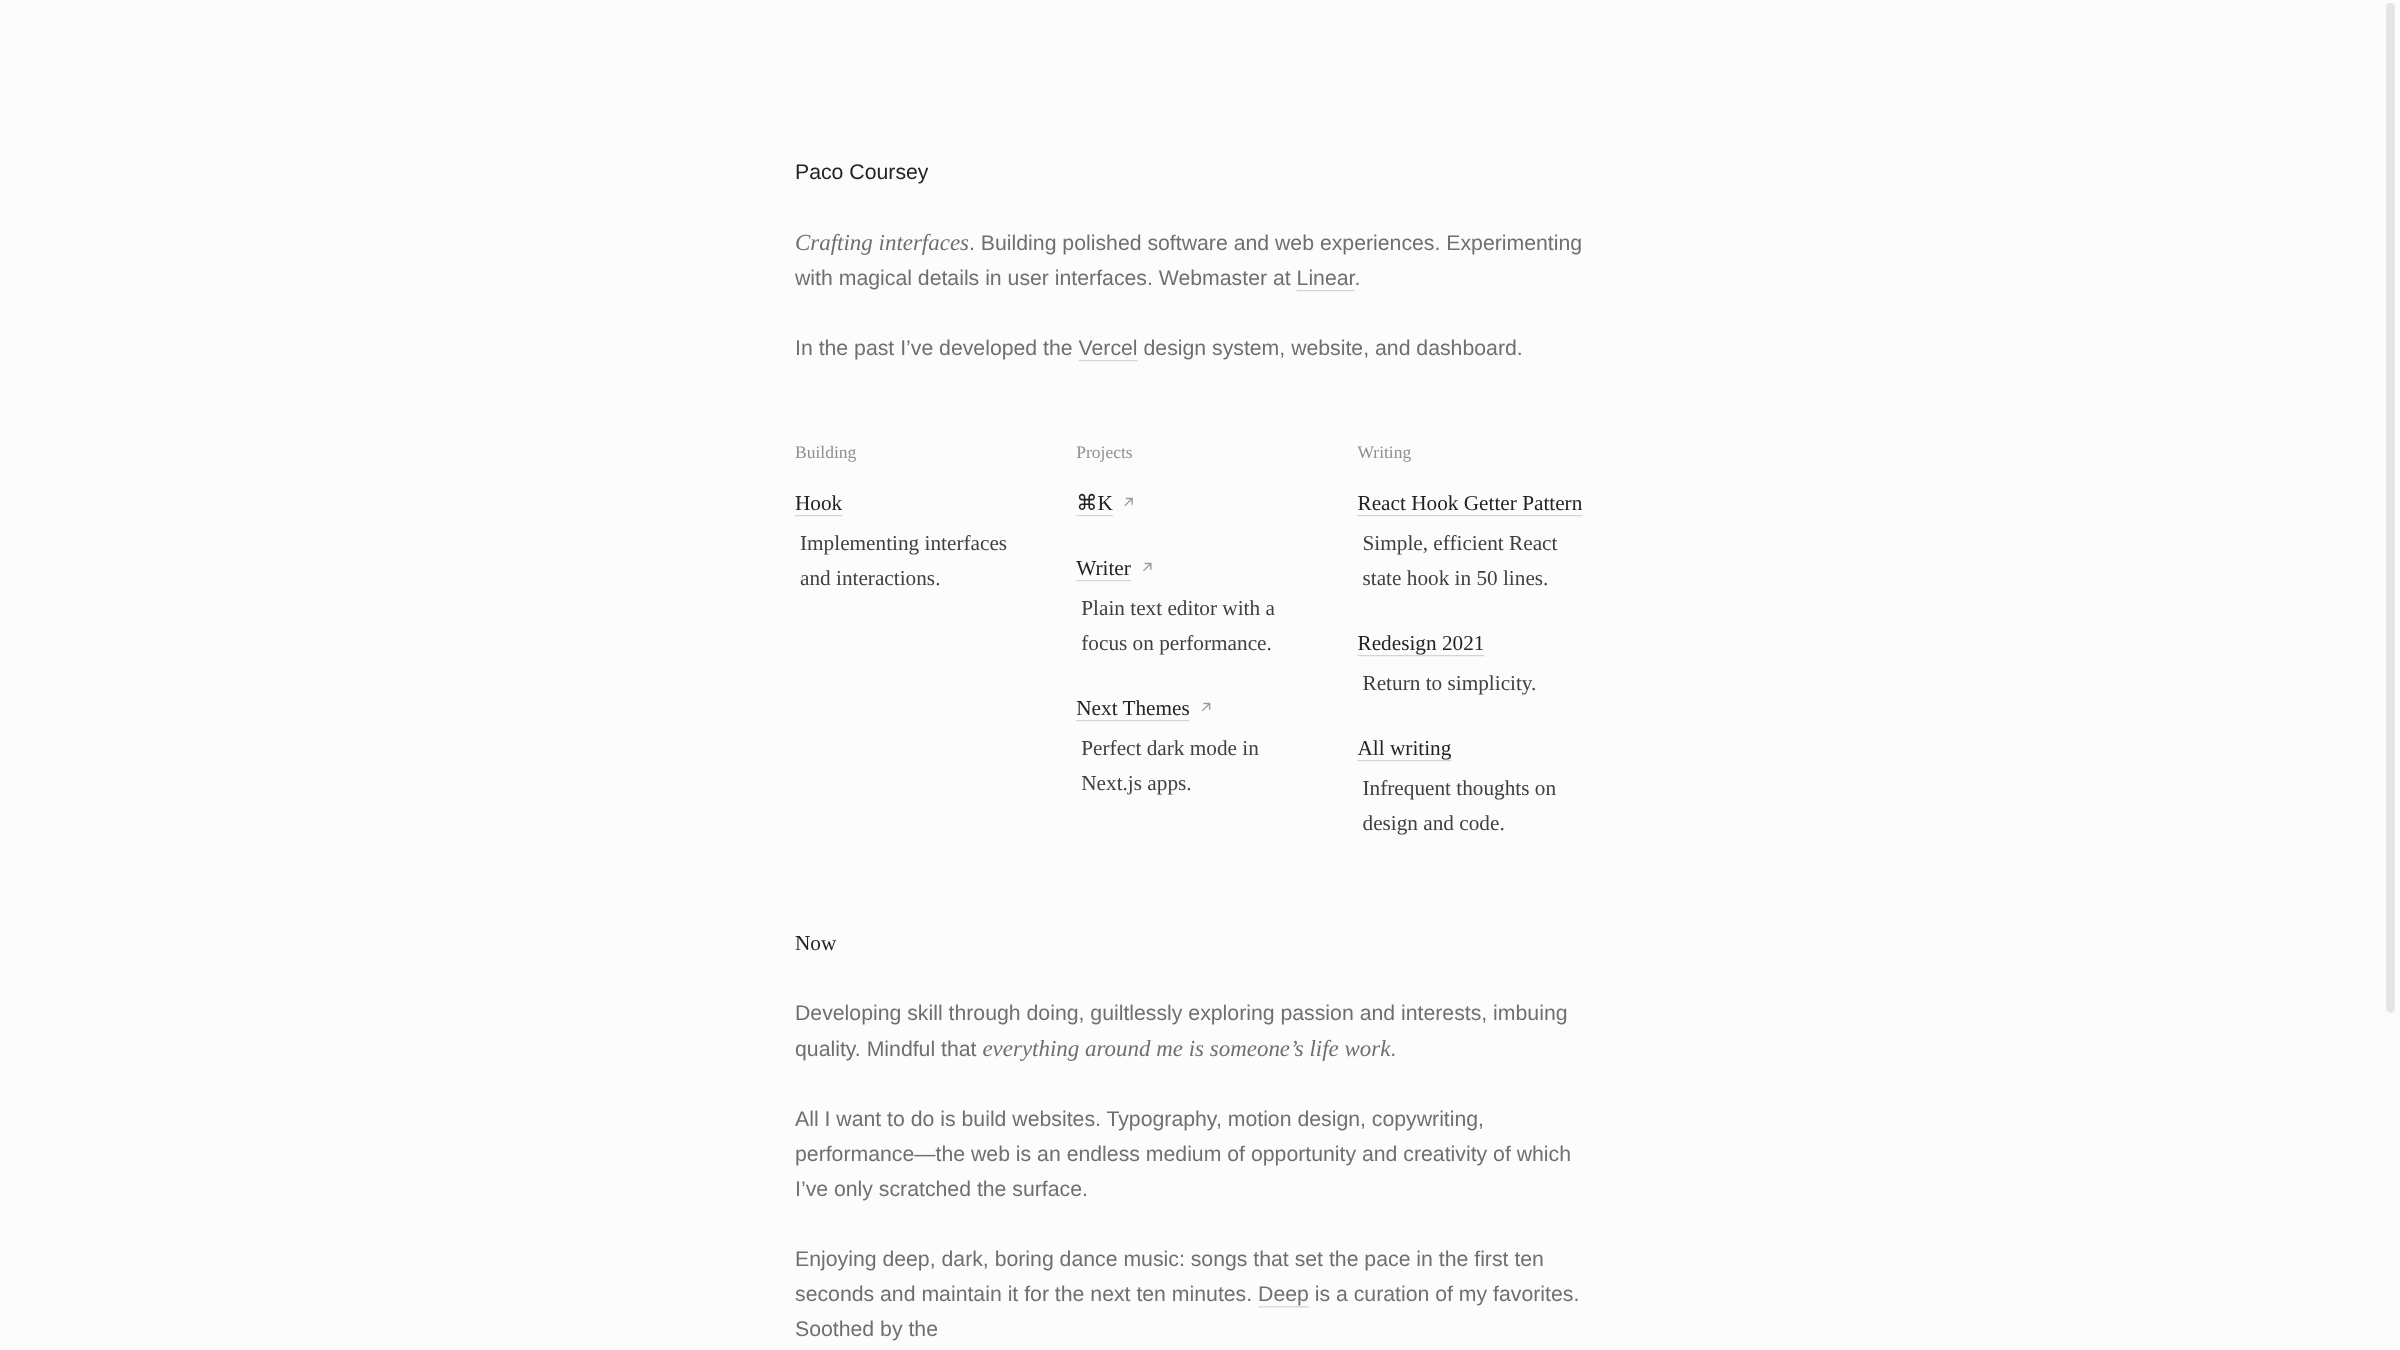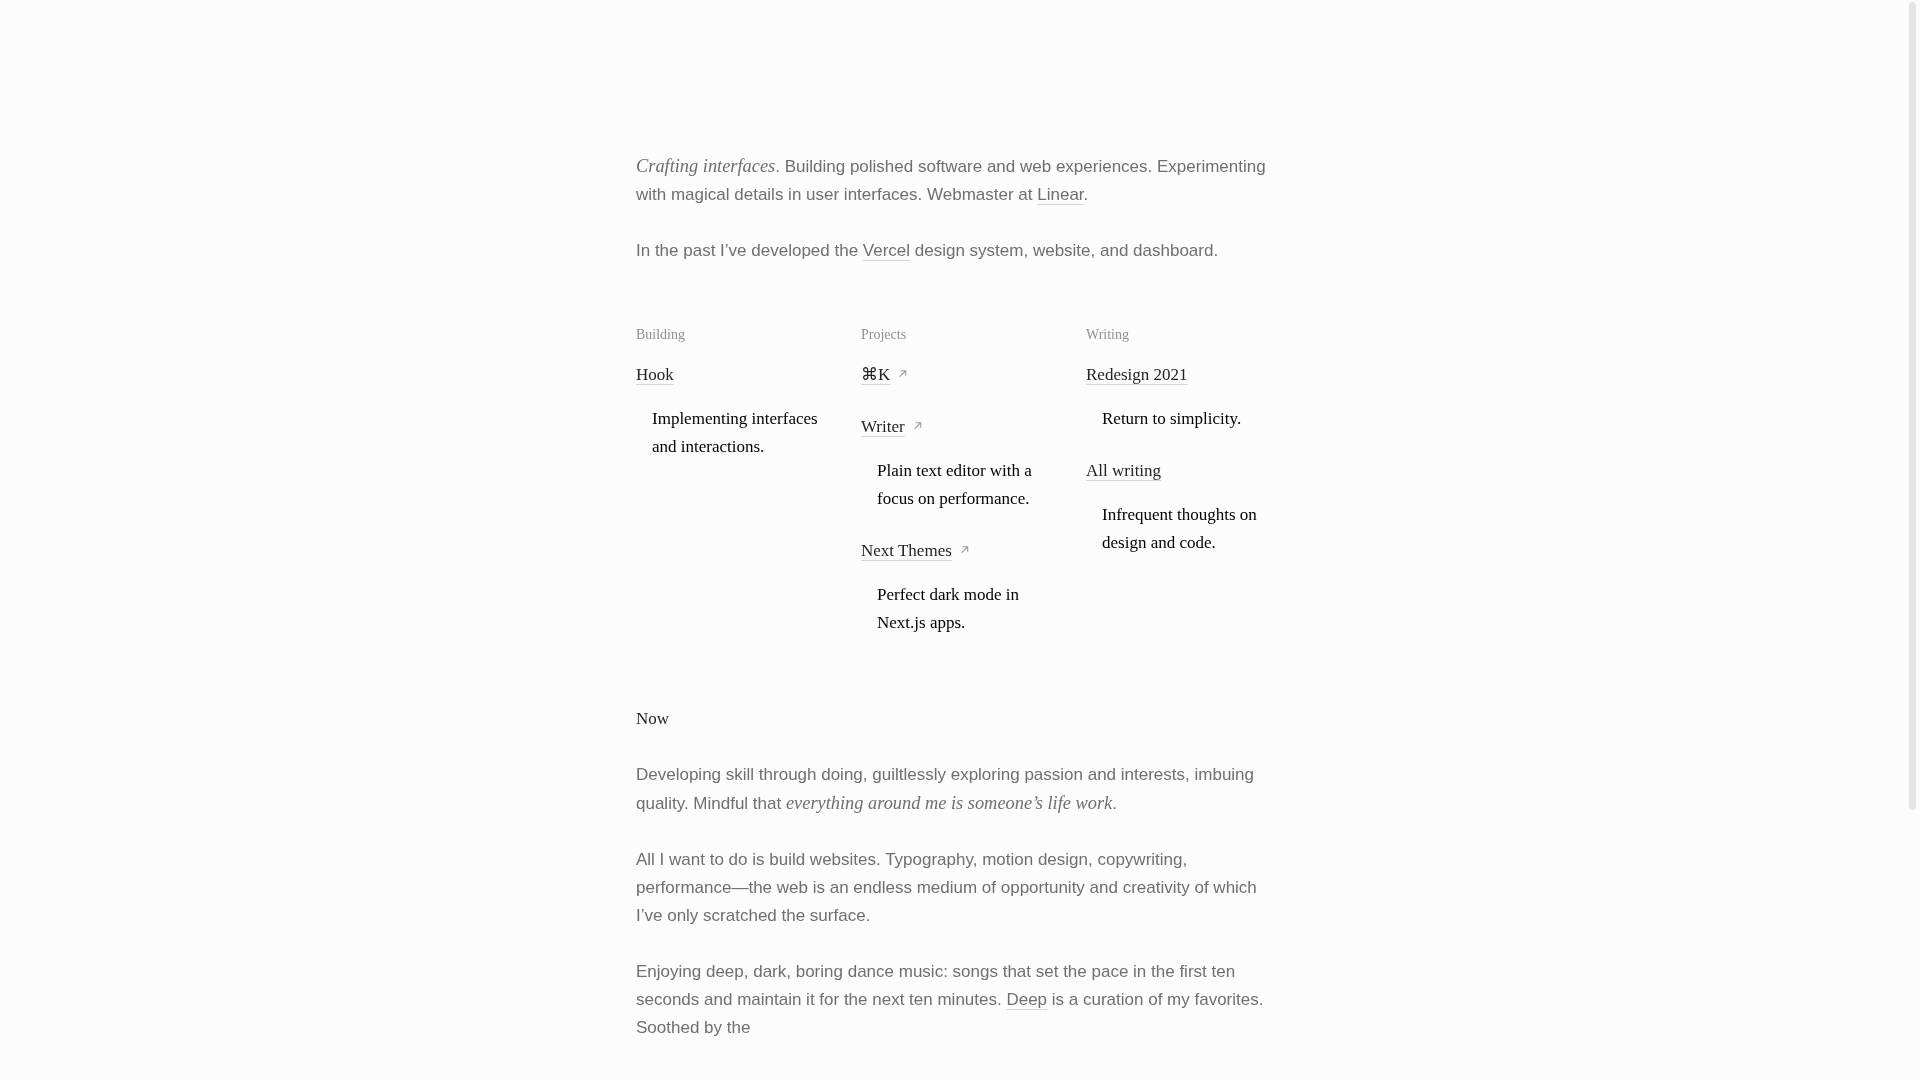--- a/index.html
+++ b/index.html
@@ -35,40 +35,41 @@
 
   .grid {
     display: grid; grid-template-columns: repeat(3, 1fr);
     column-gap: 27px; margin-top: 60px; font-family: Liberation Serif, serif;
   }
   .col-header {
     font-size: 14px; line-height: 20px; font-weight: 400;
     color: #8f8f8f; margin: 0 0 16px 0;
   }
   .item { margin-bottom: 24px; }
-  .item-desc { margin: 16px; color: #000000; }
+  .item-desc { margin: 4px; color: #404040; }
 
   .arrow-icon { margin-left: 7px; vertical-align: 1px; }
 
   h2.now-heading {
     font-size: 17px; line-height: 28px; font-weight: 500;
     color: #232323; margin: 44px 0 0 0; font-family: Liberation Serif, serif;
   }
 
   .scrollbar-thumb {
     position: fixed; top: 2px; right: 4px;
     width: 7px; height: 808px;
     background: #e4e4e4; border-radius: 5px;
   }
 </style>
 </head>
 <body>
 
 <main class="container">
 
+  <h1 class="site-title">Paco Coursey</h1>
 
   <p><em class="serif-em">Crafting interfaces</em><span>. Building polished software and web experiences. Experimenting with magical details in user interfaces. Webmaster at </span><a class="prose-link">Linear</a><span>.</span></p>
 
   <p><span>In the past I’ve developed the </span><a class="prose-link">Vercel</a><span> design system, website, and dashboard.</span></p>
 
   <section class="grid">
 
     <div class="col">
       <h2 class="col-header">Building</h2>
       <div class="item">
@@ -94,20 +95,24 @@
         <a class="link"><span>Next Themes</span><svg class="arrow-icon" width="11" height="11" viewBox="0 0 12 12">
               <path d="M3 9.5 L9.5 3 M4 3 H9.5 V8.5" fill="none" stroke="#9a9a9a" stroke-width="1.2"></path>
             </svg></a>
         <p class="item-desc">Perfect dark mode in Next.js apps.</p>
       </div>
     </div>
 
     <div class="col">
       <h2 class="col-header">Writing</h2>
       <div class="item">
+        <a class="link">React Hook Getter Pattern</a>
+        <p class="item-desc">Simple, efficient React state hook in 50 lines.</p>
+      </div>
+      <div class="item">
         <a class="link">Redesign 2021</a>
         <p class="item-desc">Return to simplicity.</p>
       </div>
       <div class="item">
         <a class="link">All writing</a>
         <p class="item-desc">Infrequent thoughts on design and code.</p>
       </div>
     </div>
 
   </section>

